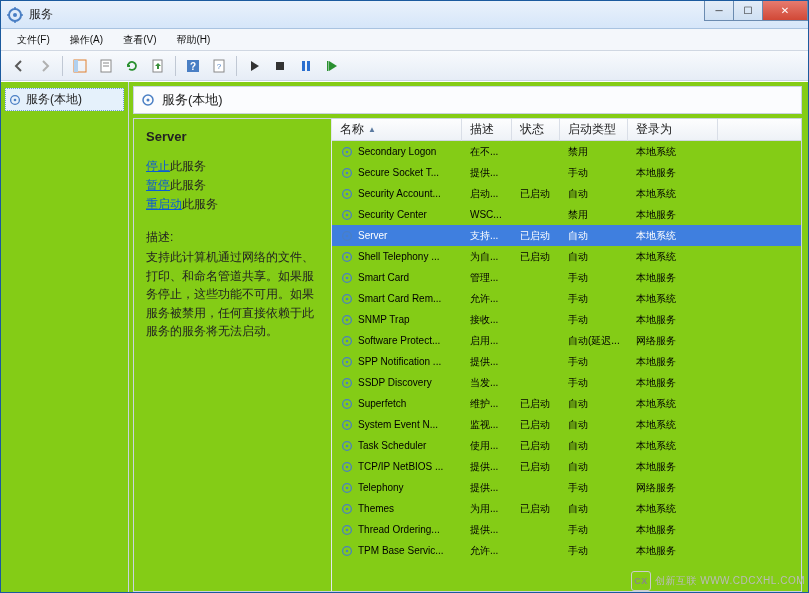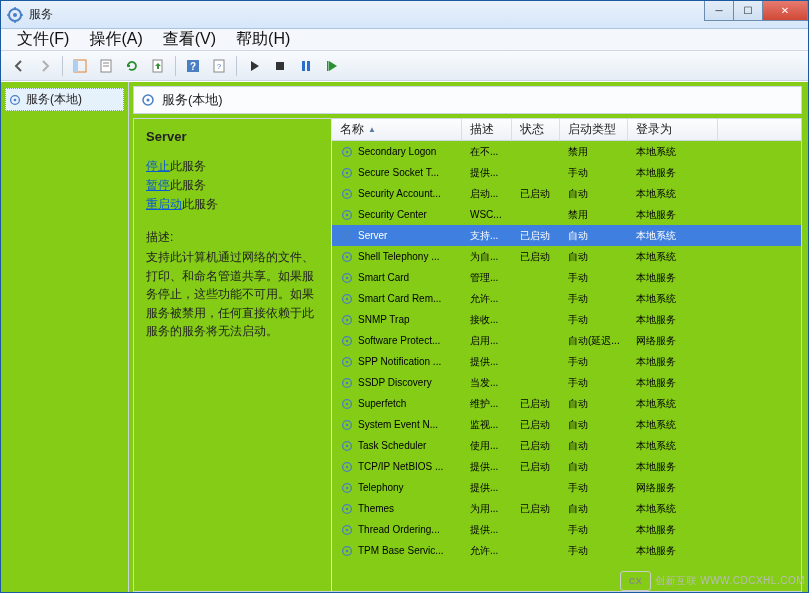--- a/index.html
+++ b/index.html
@@ -7,21 +7,21 @@
   .window { width: 809px; height: 593px; border: 1px solid #1b5a9e; display: flex; flex-direction: column; background: #fff; }
   
   .titlebar { height: 28px; background: linear-gradient(#e9f1fb,#d6e6f9); display: flex; align-items: center; padding-left: 6px; border-bottom: 1px solid #a9c3e0; }
   .titlebar .title-icon { width: 16px; height: 16px; margin-right: 6px; }
   .titlebar .title-text { font-size: 12px; color: #222; flex: 1; }
   .win-controls { display: flex; height: 100%; }
   .win-btn { width: 30px; height: 20px; margin-top: 0; background: linear-gradient(#e3ecf7,#cfe0f3); border: 1px solid #6b8bb0; border-top: none; display: flex; align-items: center; justify-content: center; font-size: 10px; color: #222; margin-left: -1px;}
   .win-btn.close { width: 46px; background: linear-gradient(#e67b6f,#d14836); color: #fff; }
   
   .menubar { height: 22px; background: #f4f7fb; display: flex; align-items: center; padding-left: 6px; border-bottom: 1px solid #d0d7e2; }
-  .menubar .menu-item { font-size: 16px; color: #111; padding: 2px 10px; cursor: default; }
+  .menubar .menu-item { font-size: 10px; color: #111; padding: 2px 10px; cursor: default; }
   
   .toolbar { height: 30px; background: linear-gradient(#f8fafd,#e6edf6); display: flex; align-items: center; padding: 0 6px; gap: 2px; border-bottom: 1px solid #c9d3e1; }
   .tbtn { width: 24px; height: 24px; display: flex; align-items: center; justify-content: center; border: 1px solid transparent; border-radius: 2px; }
   .tsep { width: 1px; height: 20px; background: #c0c8d4; margin: 0 3px; }
   .tbtn svg { width: 16px; height: 16px; }
   
   .body { flex: 1; display: flex; background: #84cc16; border-top: 1px solid #fff; overflow: hidden;}
   .left-pane { width: 128px; border-right: 1px solid #c9d3e1; padding: 6px 4px; }
   .tree-item { display: flex; align-items: center; gap: 4px; font-size: 12px; color: #222; padding: 2px 2px; }
   .tree-item.selected { background: #e5f1fb; border: 1px dotted #6ea0d6; }
@@ -51,21 +51,21 @@
   .td { padding: 2px 8px; white-space: nowrap; overflow: hidden; text-overflow: ellipsis; }
   .td.col-name { display: flex; align-items: center; gap: 4px; }
   .svc-icon { width: 14px; height: 14px; flex-shrink: 0;}
   
   .tabstrip { height: 24px; display: flex; align-items: flex-end; margin: 0 6px 6px 4px; border-top: 1px solid #c9d3e1; position: relative;}
   .tab { font-size: 12px; padding: 3px 12px 2px 12px; border: 1px solid #c9d3e1; border-top: none; background: #f3f5f9; margin-right: -1px; position: relative; top: 0; cursor: default;}
   .tab.active { background: #fff; border-top: 1px solid #fff; top: -1px; }
   .tabstrip-inner { display: flex; margin-left: 24px;}
   
   .watermark { position: absolute; right: 4px; bottom: 2px; font-size: 10px; color: #bbb; letter-spacing: 0.5px; display: flex; align-items: center; gap: 4px;}
-  .watermark .wm-logo { width: 31px; height: 20px; border: 1px solid #ccc; border-radius: 3px; display:flex; align-items:center; justify-content:center; font-size:9px; color:#888; font-weight:bold;}
+  .watermark .wm-logo { width: 20px; height: 20px; border: 1px solid #ccc; border-radius: 3px; display:flex; align-items:center; justify-content:center; font-size:9px; color:#888; font-weight:bold;}
   
   .table-pane::-webkit-scrollbar { width: 16px; }
   .table-pane::-webkit-scrollbar-track { background: #f0f3f7; border-left:1px solid #d9dee7;}
   .table-pane::-webkit-scrollbar-thumb { background: #c9d3e1; border: 2px solid #f0f3f7; border-radius: 2px;}
 </style>
 </head>
 <body>
 
 <div class="window">
 

